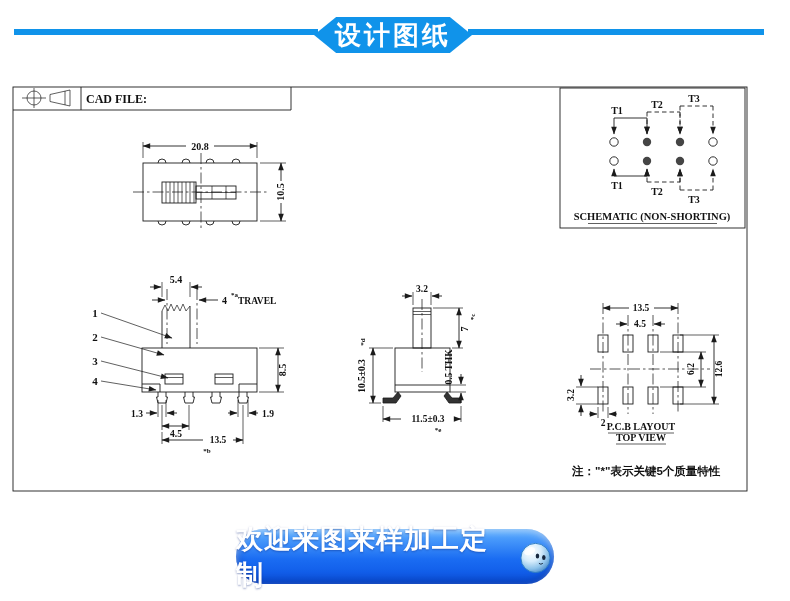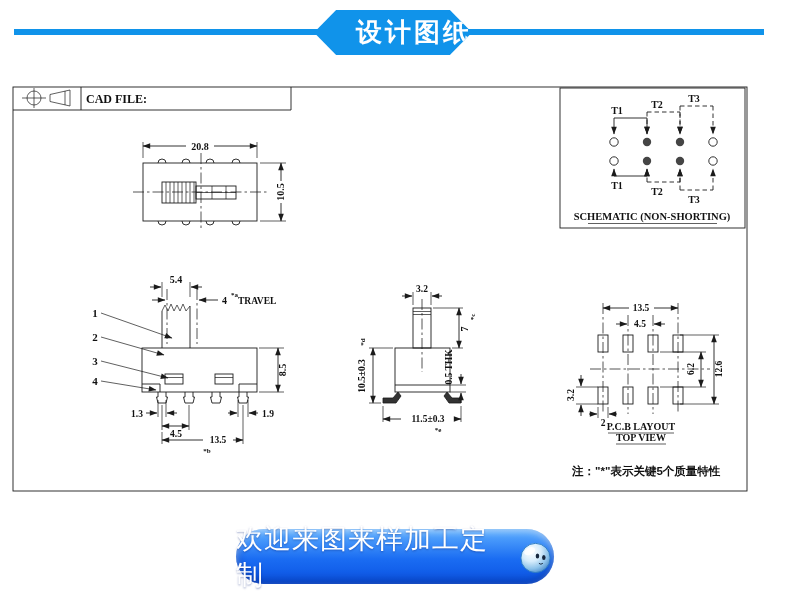--- a/index.html
+++ b/index.html
@@ -2,30 +2,30 @@
 <html><head>
 <meta charset="utf-8">
 <style>
   html,body{margin:0;padding:0;background:#fff;}
   #stage{position:relative;width:790px;height:601px;background:#fff;overflow:hidden;
          font-family:"Liberation Sans","DejaVu Sans",sans-serif;}
   
   .bar{position:absolute;height:6px;background:#1093ea;}
   .bar.left{left:14px;top:29px;width:304px;}
   .bar.right{left:468px;top:29px;width:296px;}
-  .hexagon{position:absolute;left:314px;top:10px;width:158px;height:45px;background:#1093ea;
+  .hexagon{position:absolute;left:314px;top:17px;width:158px;height:36px;background:#1093ea;
            clip-path:polygon(14% 0%,86% 0%,100% 50%,86% 100%,14% 100%,0% 50%);
-           display:flex;align-items:center;justify-content:flex-end;}
+           display:flex;align-items:center;justify-content:center;}
   .hexagon span{color:#fff;font-size:26px;font-weight:bold;letter-spacing:3px;}
   
   .pill{position:absolute;left:236px;top:529px;width:318px;height:55px;border-radius:28px;
         background:linear-gradient(180deg,#5fb0ff 0%,#1a6cf2 55%,#0a52e2 100%);
         box-shadow:inset 0 3px 6px rgba(255,255,255,.45), inset 0 -4px 8px rgba(0,20,90,.35);
         display:flex;align-items:center;justify-content:center;gap:8px;cursor:pointer;}
-  .pill span{color:#fff;font-size:27px;font-weight:normal;letter-spacing:1px;
+  .pill span{color:#fff;font-size:27px;font-weight:bold;letter-spacing:1px;
              text-shadow:0 1px 2px rgba(0,30,120,.4);}
   
   svg.drawing{position:absolute;left:0;top:0;}
   .ln{stroke:#1b1b1b;stroke-width:.9;fill:none;}
   .thin{stroke:#1b1b1b;stroke-width:.7;fill:none;}
   .cl{stroke:#1b1b1b;stroke-width:.75;fill:none;stroke-dasharray:11 3 2.5 3;}
   .dsh{stroke:#1b1b1b;stroke-width:.9;fill:none;stroke-dasharray:4.5 3;}
   svg text{fill:#111;font-family:"Liberation Serif","DejaVu Serif",serif;font-weight:bold;}
   .t7{font-size:7px;}.t95{font-size:9.5px;}.t10{font-size:10px;}
   .t105{font-size:10.5px;}.t11{font-size:11px;}.t12{font-size:12px;}

